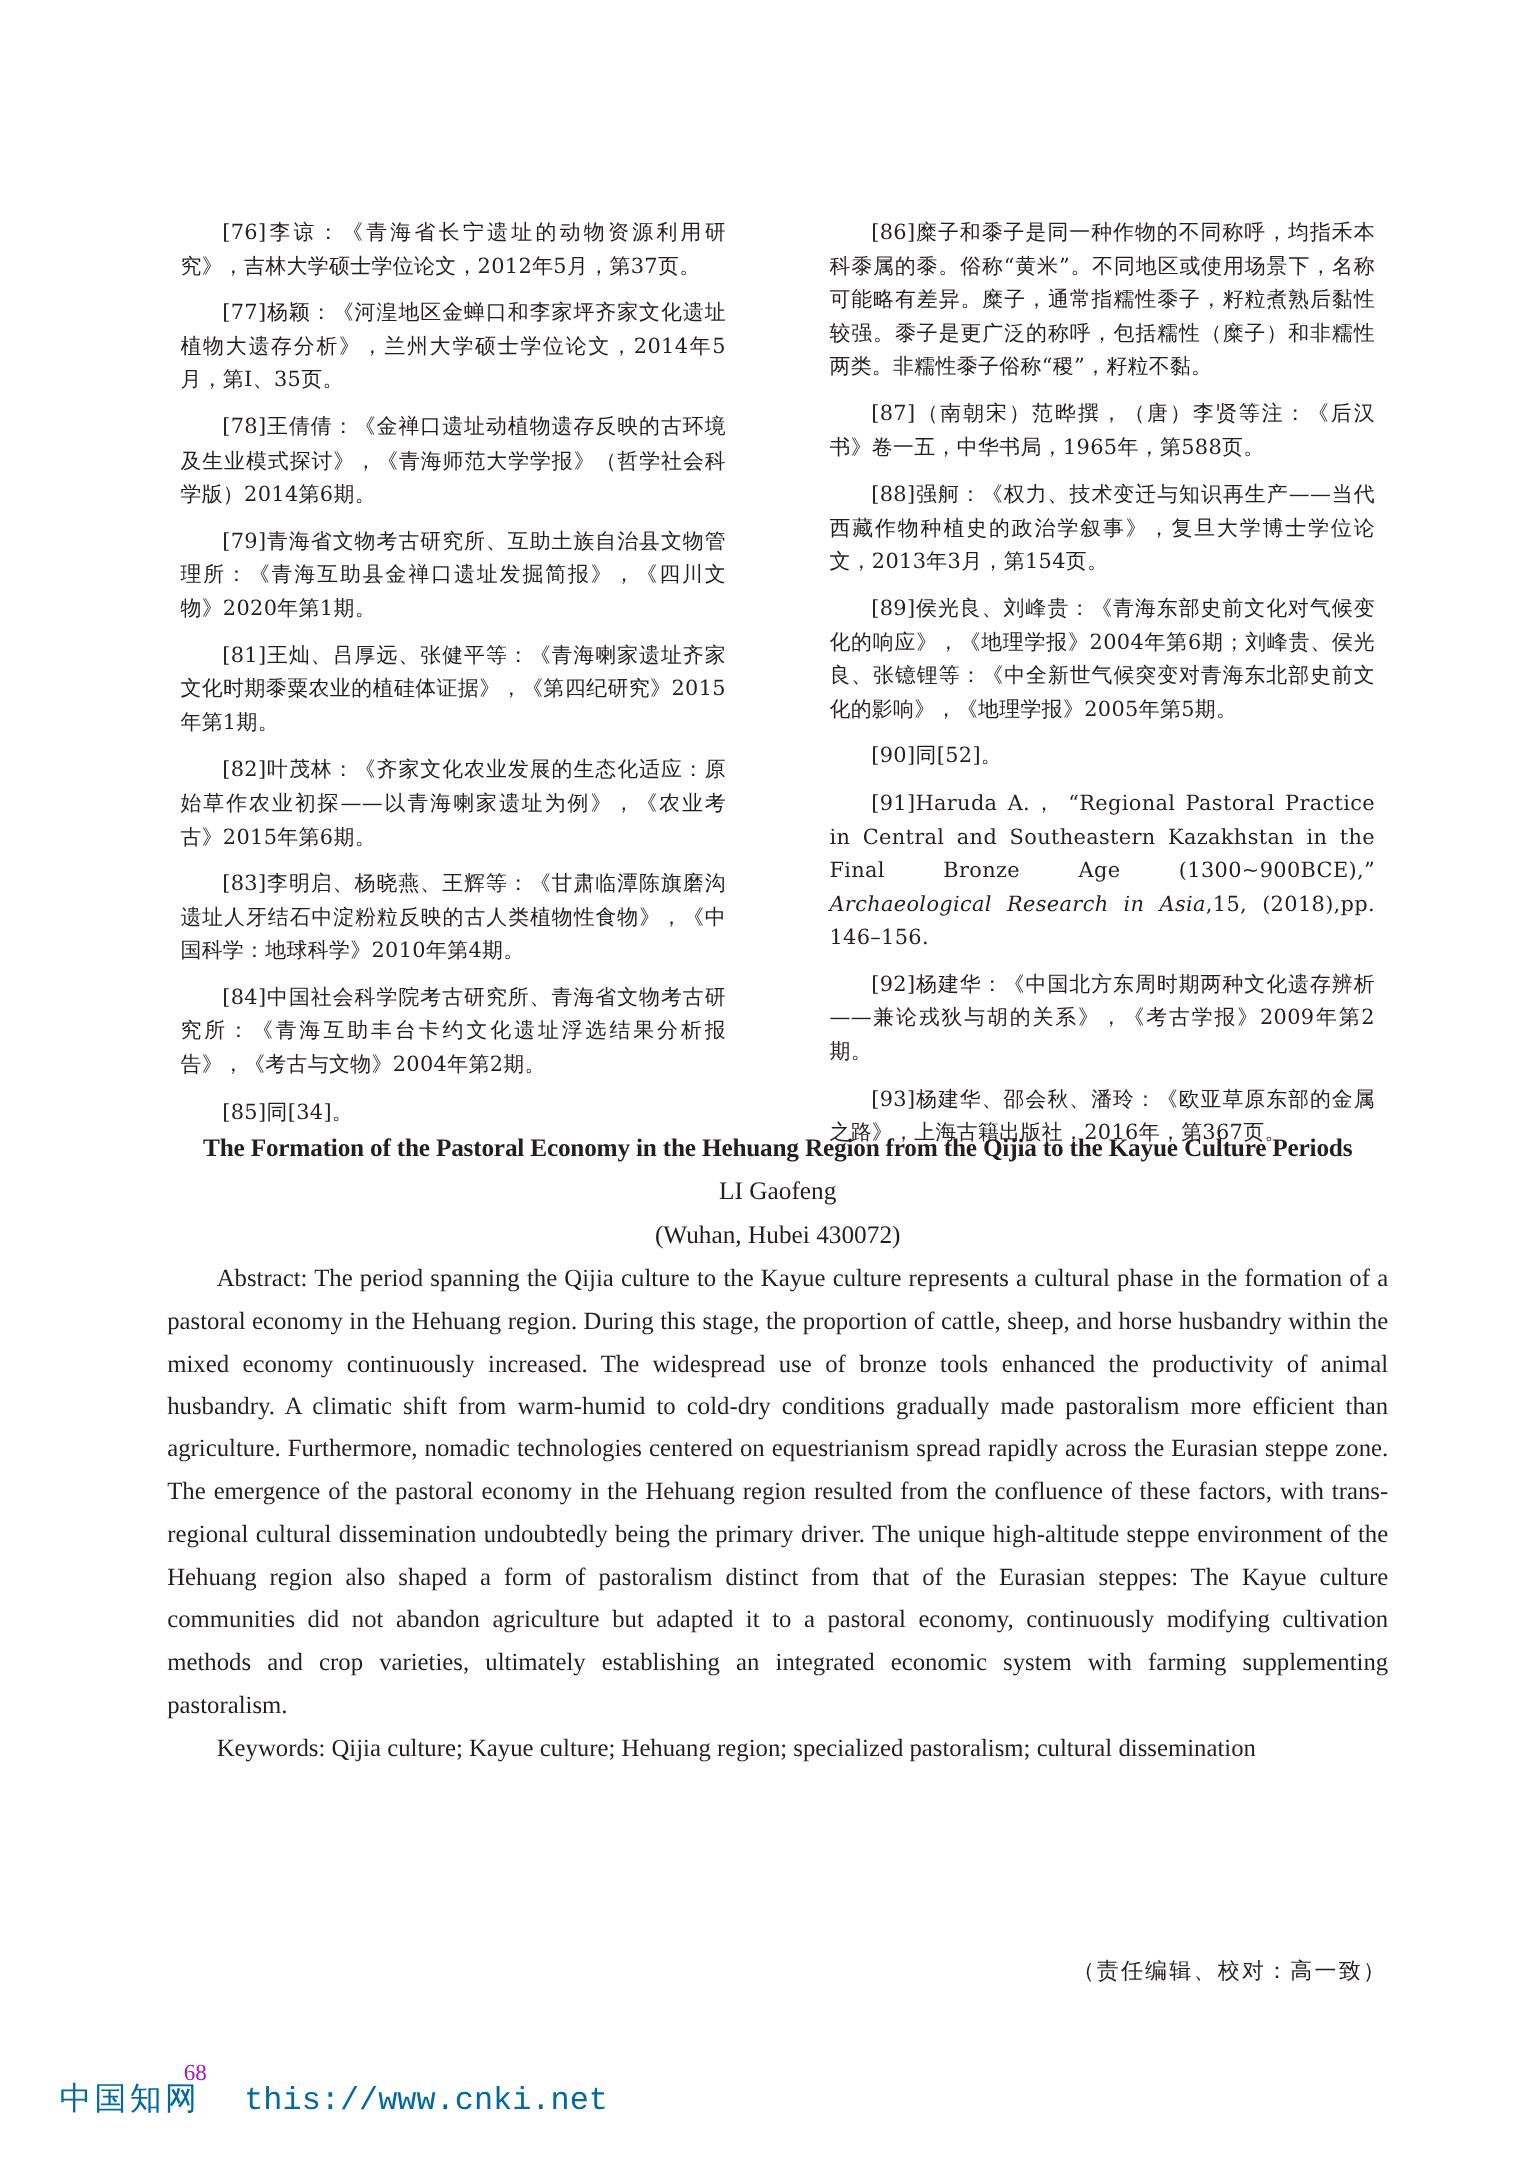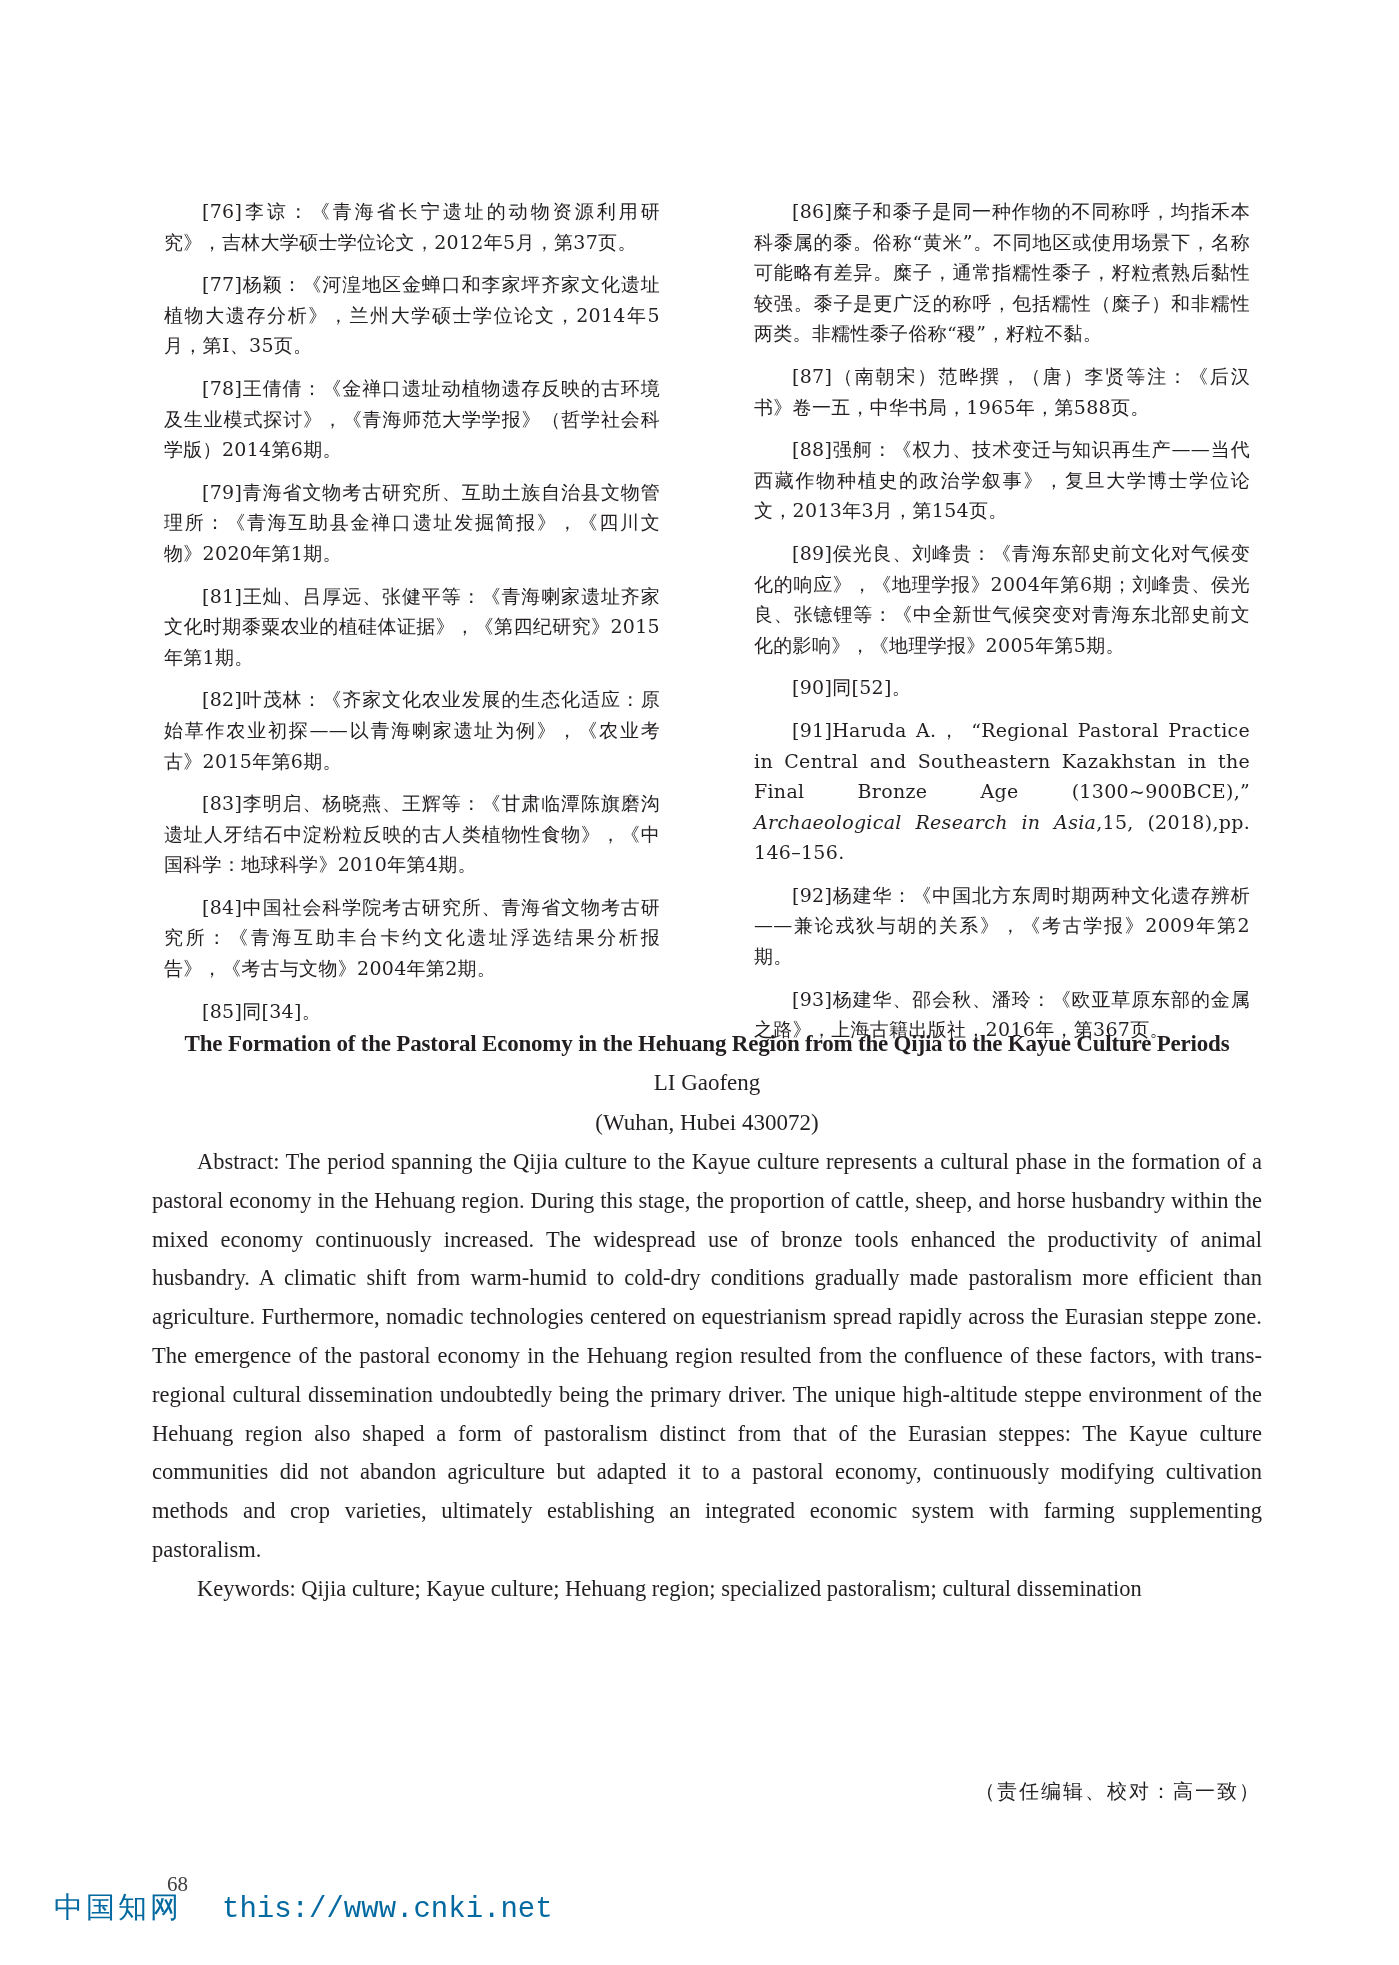--- a/index.html
+++ b/index.html
@@ -7,21 +7,21 @@
   .page { position: absolute; left: 0; top: 0; width: 1399px; height: 1965px; }
   .refs { position: absolute; top: 184px; left: 152px; width: 1110px; display: flex; justify-content: space-between; }
   .col { width: 520px; font-family: "DejaVu Serif", "Liberation Serif", serif; font-size: 19px; line-height: 30.6px; text-align: justify; letter-spacing: 0.3px; }
   .ref { text-indent: 2em; margin: 12px; }
   .ref i { font-style: italic; }
   .en-block { position: absolute; left: 152px; width: 1110px; top: 1024px; font-family: "Liberation Serif", serif; }
   .title { text-align: center; font-weight: bold; font-size: 23px; line-height: 39px; margin: 0; letter-spacing: -0.2px; }
   .author, .affil { text-align: center; font-size: 23px; line-height: 40px; margin: 0; }
   .abstract, .keywords { font-size: 22.5px; line-height: 38.8px; text-align: justify; text-indent: 2em; margin: 0; }
   .editor { position: absolute; right: 138px; top: 1762px; font-family: Liberation Sans, sans-serif; font-size: 20px; letter-spacing: 2px; margin-top: 16px; }
-  .pagenum { position: absolute; left: 167px; top: 1872px; font-family: "Liberation Serif", serif; font-size: 21px; color: #404040; }
+  .pagenum { position: absolute; left: 167px; top: 1872px; font-family: "Liberation Serif", serif; font-size: 21px; color: #a21caf; }
   .watermark { position: absolute; left: 54px; top: 1888px; display: flex; align-items: baseline; gap: 40px; color: #0369a1; }
   .wm-cn { font-family: "DejaVu Sans", sans-serif; font-size: 29px; letter-spacing: 3px; }
   .wm-url { font-family: "Liberation Mono", "DejaVu Sans Mono", monospace; font-size: 29px; }
 </style>
 </head>
 <body>
 
 <div class="page">
 
   <div class="refs">

